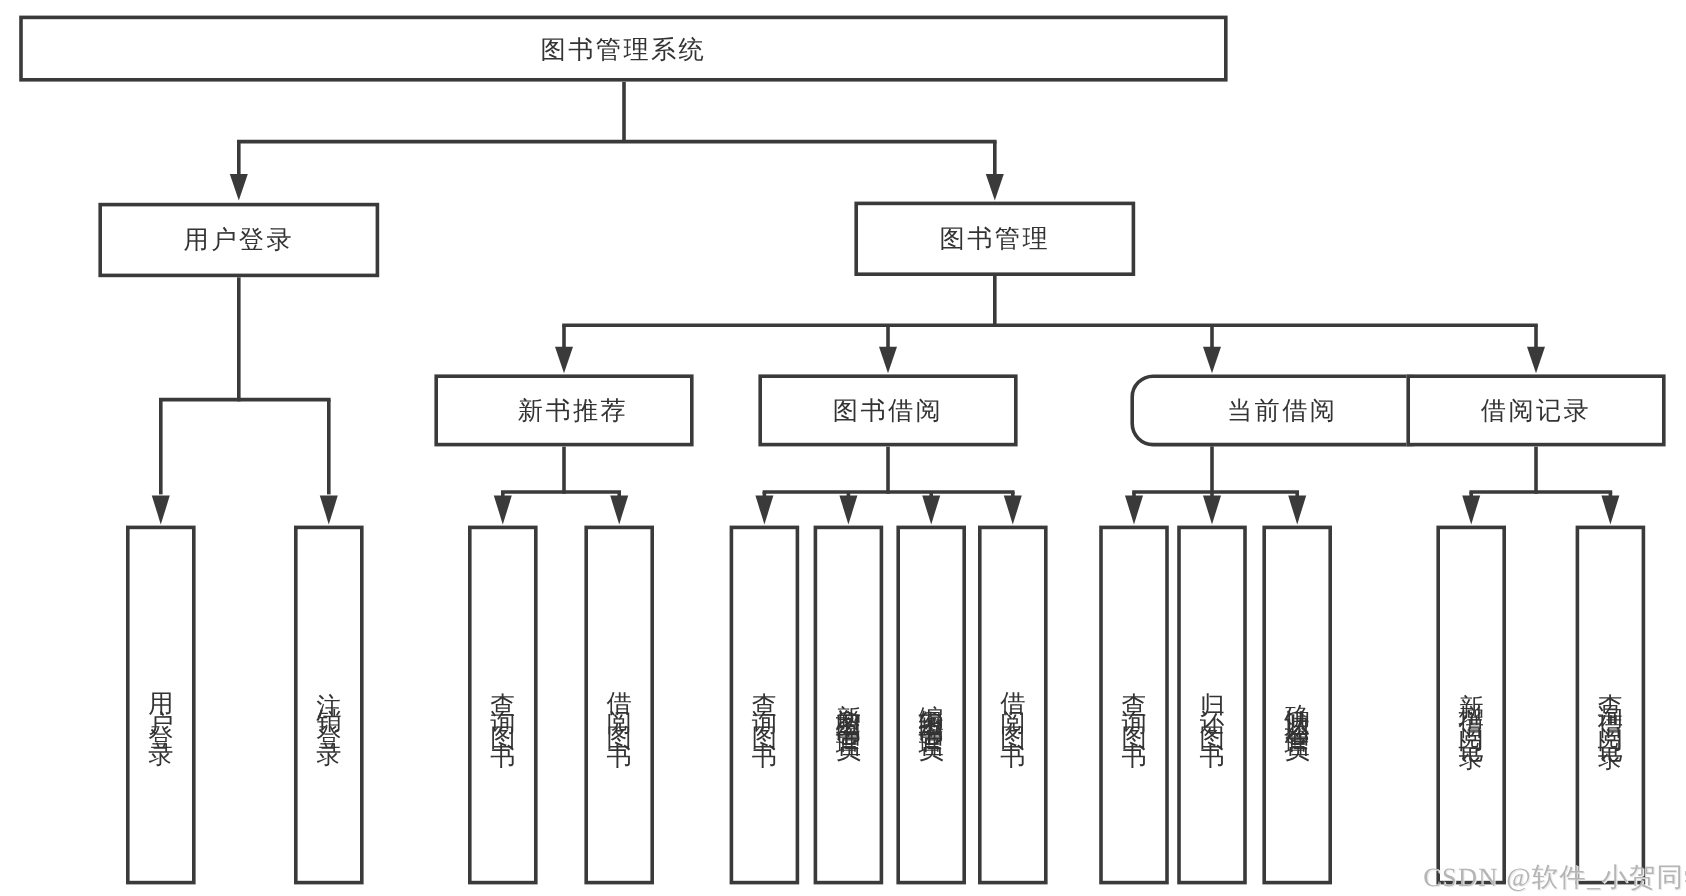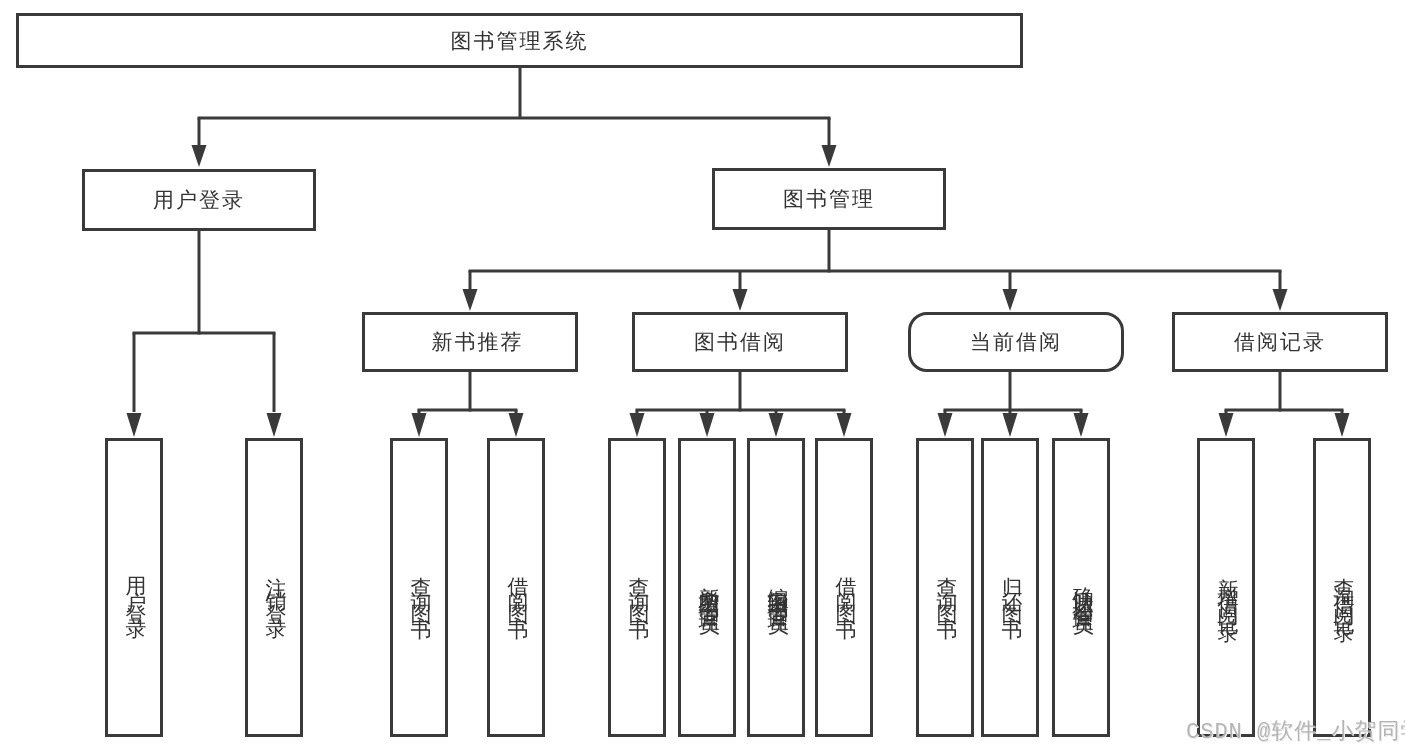--- a/index.html
+++ b/index.html
@@ -1,20 +1,20 @@
 <!DOCTYPE html>
 <html><head>
 <meta charset="utf-8">
 <style>
   html,body{margin:0;padding:0;background:#ffffff;}
   #canvas{
     position:relative;
     width:1405px;height:747px;
     background:#ffffff;
-    font-family:Liberation Mono, monospace;
+    font-family:Liberation Serif, serif;
     overflow:hidden;
   }
   #connectors{position:absolute;left:0;top:0;width:1405px;height:747px;}
   .node{
     position:absolute;
     box-sizing:border-box;
     border:3px solid #3a3a3a;
     background:#ffffff;
     display:flex;
     align-items:center;
@@ -118,21 +118,21 @@
     </g>
   </svg>
 
   <div class="node hbox" style="left:16px;top:13px;width:1007px;height:55px;">图书管理系统</div>
 
   <div class="node hbox" style="left:82px;top:169px;width:234px;height:62px;">用户登录</div>
   <div class="node hbox" style="left:712px;top:168px;width:234px;height:62px;">图书管理</div>
 
   <div class="node hbox" style="left:362px;top:312px;width:216px;padding-left:15px;">新书推荐</div>
   <div class="node hbox" style="left:632px;top:312px;width:216px;">图书借阅</div>
-  <div class="node hbox" style="left:908px;top:312px;width:216px;border-radius:19px;">当前借阅</div>
+  <div class="node hbox" style="left:942px;top:312px;width:253px;border-radius:19px;">当前借阅</div>
   <div class="node hbox" style="left:1172px;top:312px;width:216px;">借阅记录</div>
 
   <div class="node vbox" style="left:105px;">用户登录</div>
   <div class="node vbox" style="left:245px;">注销登录</div>
 
   <div class="node vbox" style="left:390px;">查询图书</div>
   <div class="node vbox" style="left:487px;">借阅图书</div>
 
   <div class="node vbox" style="left:608px;">查询图书</div>
   <div class="node vbox long" style="left:678px;">新增图书（管理员）</div>

